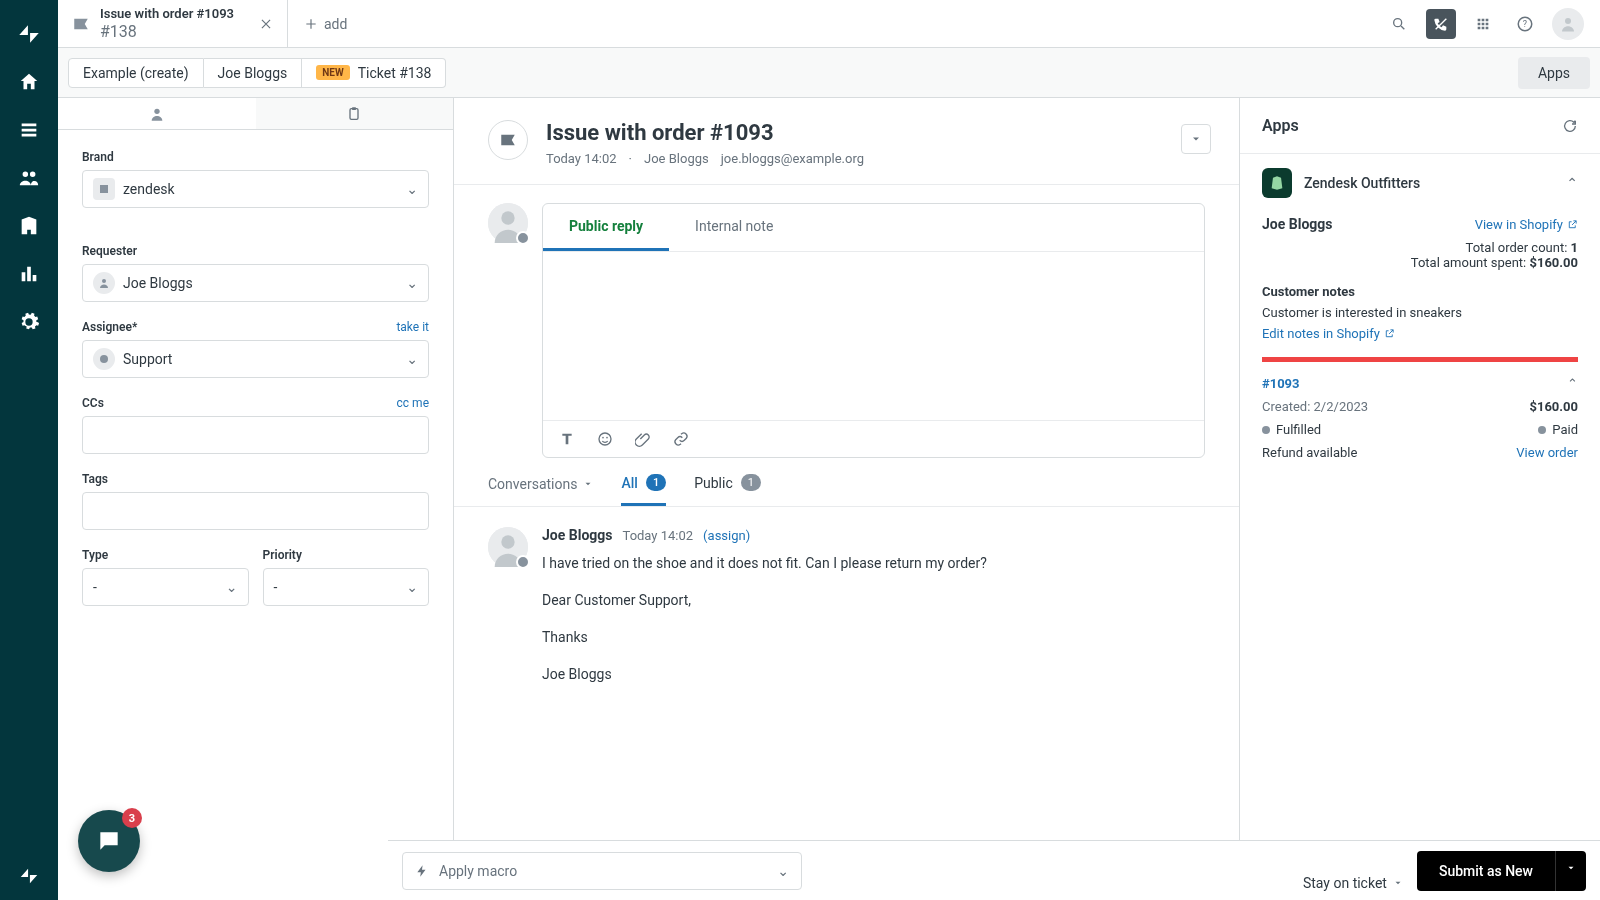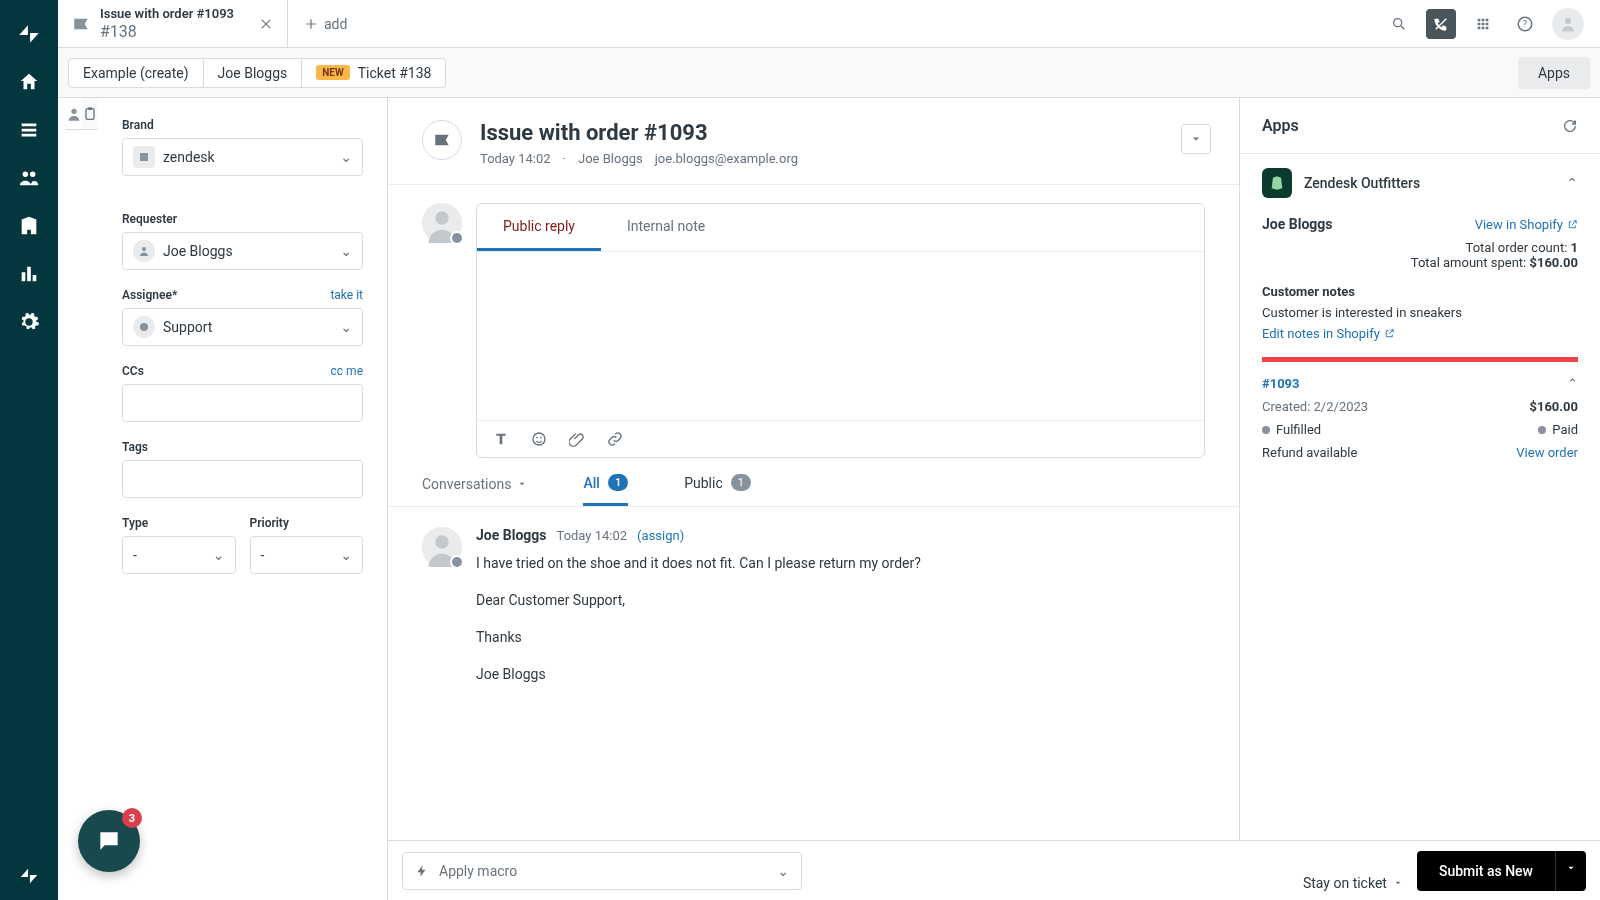--- a/index.html
+++ b/index.html
@@ -32,21 +32,21 @@
   .crumb-seg { padding:6px 14px; border:1px solid #d8dcde; background:#fff; border-radius:4px 0 0 4px; cursor:pointer; font-size:14px; color:#2f3941; }
   .crumb-seg + .crumb-seg { border-left:none; border-radius:0; }
   .crumb-seg.active { background:#fff; border-radius:0 4px 4px 0; display:flex; align-items:center; gap:8px; }
   .badge-new { background:#ffb648; color:#703815; font-size:10px; font-weight:700; padding:2px 6px; border-radius:3px; text-transform:uppercase; }
   .apps-btn { margin-left:auto; padding:8px 20px; background:#e9ebed; border-radius:4px; cursor:pointer; font-size:14px; }
 
   
   .workspace { position:absolute; left:58px; top:98px; right:0; bottom:0; display:flex; }
 
   
-  .side-form { width:330px; border-right:1px solid #d8dcde; display:flex; flex-direction:row;padding-left:8px; }
+  .side-form { width:396px; border-right:1px solid #d8dcde; display:flex; flex-direction:column; }
   .side-tabs { height:32px; display:flex; border-bottom:1px solid #d8dcde; }
   .side-tab { flex:1; display:flex; align-items:center; justify-content:center; cursor:pointer; }
   .side-tab.active { background:#f8f9f9; }
   .side-body { padding:20px 24px; overflow:auto; flex:1; }
   .field-label { font-size:12px; font-weight:600; color:#2f3941; margin-bottom:6px; display:flex; justify-content:space-between; align-items:center; }
   .field-label .link { color:#1f73b7; font-weight:400; cursor:pointer; }
   .sel { width:100%; height:38px; border:1px solid #d8dcde; border-radius:4px; display:flex; align-items:center; padding:0 10px; margin-bottom:18px; background:#fff; cursor:pointer; }
   .sel .sel-icon { width:22px; height:22px; border-radius:4px; background:#e9ebed; margin-right:8px; display:flex; align-items:center; justify-content:center; }
   .sel .sel-icon.round { border-radius:50%; }
   .sel .chev { margin-left:auto; color:#68737d; }
@@ -61,26 +61,26 @@
   .ticket-head h1 { font-size:22px; font-weight:700; margin-bottom:6px; }
   .ticket-head .meta { font-size:13px; color:#68737d; display:flex; gap:12px; }
   .ticket-head .head-menu { position:absolute; right:28px; top:26px; width:30px; height:30px; border:1px solid #d8dcde; border-radius:4px; display:flex; align-items:center; justify-content:center; cursor:pointer; }
 
   .compose { padding:18px 34px 8px; display:flex; gap:14px; }
   .compose .avatar { width:40px; height:40px; border-radius:50%; background:#e9ebed; position:relative; flex-shrink:0; }
   .compose .avatar .dot { position:absolute; bottom:-2px; right:-2px; width:14px; height:14px; border-radius:50%; border:2px solid #fff; background:#87929d; }
   .compose-box { flex:1; border:1px solid #d8dcde; border-radius:6px; display:flex; flex-direction:column; }
   .reply-tabs { display:flex; }
   .reply-tab { padding:14px 26px; font-size:14px; color:#68737d; cursor:pointer; }
-  .reply-tab.active { color:#7f1d1d; border-bottom:3px solid #1f73b7; font-weight:400; }
+  .reply-tab.active { color:#15803d; border-bottom:3px solid #1f73b7; font-weight:700; }
   .editor-area { min-height:170px; border-top:1px solid #e9ebed; border-bottom:1px solid #e9ebed; }
   .editor-toolbar { display:flex; gap:22px; padding:10px 16px; color:#68737d; }
   .editor-toolbar span { cursor:pointer; }
 
-  .filter-row { display:flex; align-items:center; padding:8px 34px 0; gap:56px; border-bottom:1px solid #e9ebed; }
+  .filter-row { display:flex; align-items:center; padding:8px 34px 0; gap:28px; border-bottom:1px solid #e9ebed; }
   .filter-row .f-label { color:#68737d; display:flex; align-items:center; gap:6px; cursor:pointer; padding-bottom:12px; }
   .filter-tab { display:flex; align-items:center; gap:8px; padding-bottom:12px; cursor:pointer; border-bottom:3px solid transparent; }
   .filter-tab.active { border-bottom-color:#1f73b7; color:#1f73b7; font-weight:500; }
   .count-pill { background:#1f73b7; color:#fff; font-size:11px; padding:2px 7px; border-radius:10px; }
   .count-pill.grey { background:#87929d; }
 
   .msg { padding:20px 34px; display:flex; gap:14px; }
   .msg .avatar { width:40px; height:40px; border-radius:50%; background:#e9ebed; position:relative; flex-shrink:0; }
   .msg .avatar .dot { position:absolute; bottom:-2px; right:-2px; width:14px; height:14px; border-radius:50%; border:2px solid #fff; background:#87929d; }
   .msg-head { display:flex; align-items:baseline; gap:10px; margin-bottom:10px; }

